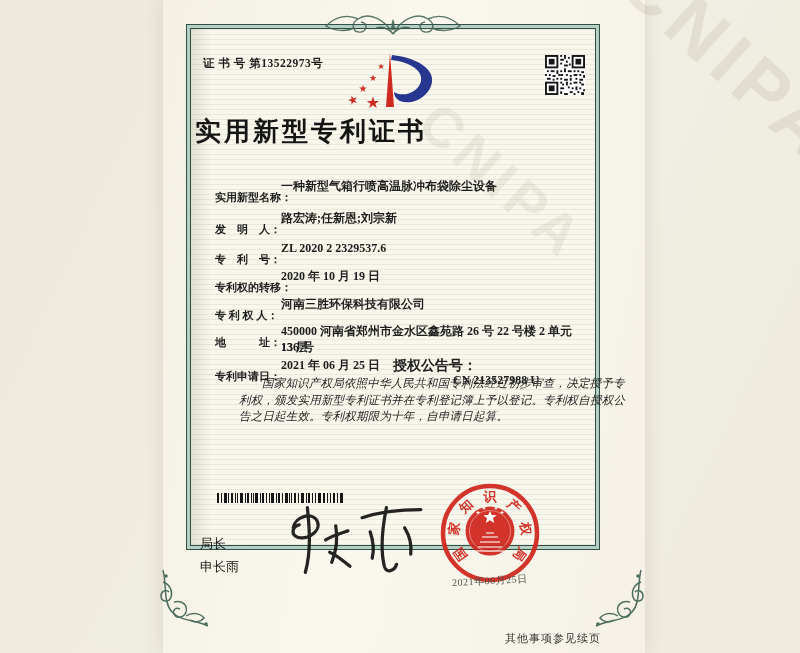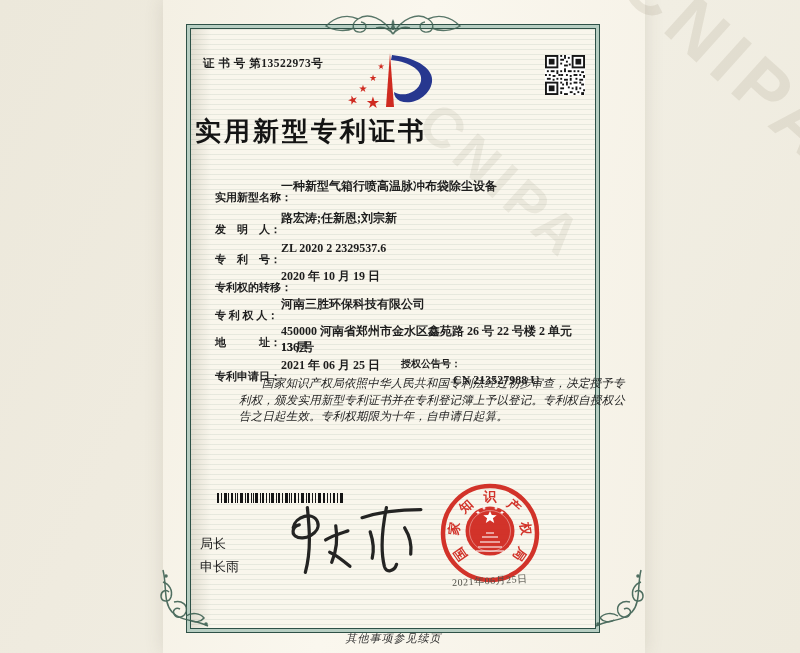--- a/index.html
+++ b/index.html
@@ -6,50 +6,50 @@
   .stage{position:relative;width:800px;height:653px;overflow:hidden;
          background:linear-gradient(115deg,#ece8db 0%,#efebdf 30%,#f1eee3 60%,#eeeadd 100%);
          font-family:"Liberation Serif","DejaVu Serif",serif;}
   .paper{position:absolute;left:163px;top:0;width:482px;height:653px;
          background:linear-gradient(100deg,#f4f0e4,#faf7ee 45%,#f5f1e6);
          box-shadow:0 0 18px rgba(90,80,60,.14);}
   .wm{position:absolute;z-index:3;pointer-events:none;font-family:"Liberation Sans","DejaVu Sans",sans-serif;
       font-weight:bold;transform:rotate(42deg);}
   .wm-a{left:598px;top:16px;font-size:74px;letter-spacing:8px;color:rgba(155,145,118,.17);}
   .wm-b{left:402px;top:148px;font-size:56px;letter-spacing:6px;color:rgba(150,140,115,.13);}
-  .frame{position:absolute;left:186px;top:24px;width:414px;height:609px;z-index:1;
+  .frame{position:absolute;left:186px;top:24px;width:414px;height:526px;z-index:1;
          border:1px solid #2e5147;background:#b7cec2;padding:3px;box-sizing:border-box;}
   .frame-inner{position:relative;width:100%;height:100%;box-sizing:border-box;border:1px solid #2e5147;
          background-color:#f9f6ec;
          background-image:
            linear-gradient(90deg,rgba(110,100,75,.16),rgba(110,100,75,0) 20px),
            repeating-linear-gradient(180deg,rgba(140,165,150,.17) 0 1px,rgba(0,0,0,0) 1px 5px);}
   .certno{position:absolute;left:12px;top:27px;font-size:11.5px;font-weight:bold;color:#1d1d1d;letter-spacing:.5px;}
   .qr{position:absolute;right:10px;top:26px;width:40px;height:40px;}
   .logo{position:absolute;left:50%;top:22px;transform:translateX(-50%);width:100px;height:62px;}
   .title{position:absolute;left:4px;right:0;top:85px;text-align:left;font-size:26px;font-weight:bold;
          letter-spacing:3px;color:#141414;}
   .field{position:absolute;left:0;width:100%;color:#1e1e1e;font-weight:bold;}
   .lab{position:absolute;left:24px;top:12px;font-size:11px;white-space:nowrap;}
   .val{position:absolute;left:90px;top:0;width:302px;font-size:12px;line-height:16px;}
   .val2{position:absolute;left:90px;top:16px;font-size:12px;}
-  .lab-b{position:absolute;left:210px;top:0;font-size:10px;white-space:nowrap;}
+  .lab-b{position:absolute;left:202px;top:0;font-size:14px;white-space:nowrap;}
   .val-b{position:absolute;left:262px;top:16px;font-size:12px;white-space:nowrap;}
   .paras{position:absolute;left:8px;top:346px;width:393px;font-size:11.5px;font-style:italic;
          line-height:16.6px;letter-spacing:.2px;color:#242424;margin-left:40px;}
   .paras p{margin:0;text-indent:2em;}
   .barcode{position:absolute;left:26px;top:464px;width:127px;height:10px;}
   .director{position:absolute;left:9px;top:503px;font-family:"Liberation Sans","DejaVu Sans",sans-serif;
          font-weight:normal;font-size:13px;color:#1a1a1a;line-height:23px;}
   .sig{position:absolute;left:88px;top:472px;width:152px;height:80px;}
   .seal{position:absolute;left:243px;top:448px;width:112px;height:122px;}
   .pageinfo{position:absolute;left:0;right:0;top:576px;text-align:center;font-size:10.5px;
          letter-spacing:1px;color:#2a2a2a;font-style:italic;}
-  .footnote{position:absolute;left:186px;top:631px;width:415px;text-align:center;z-index:2;
-         font-size:11px;font-style:italic;color:#333;letter-spacing:1px;}
+  .footnote{position:absolute;left:186px;top:631px;width:415px;text-align:right;z-index:2;
+         font-size:11px;color:#333;letter-spacing:1px;}
   .orn-top{position:absolute;left:50%;top:-15px;transform:translateX(-50%);width:150px;height:30px;z-index:2;}
   .orn{position:absolute;width:62px;height:64px;z-index:2;}
   .orn-bl{left:156px;top:568px;}
   .orn-br{left:586px;top:568px;transform:scaleX(-1);}
 </style>
 </head>
 <body>
 
 <div class="stage">
 

